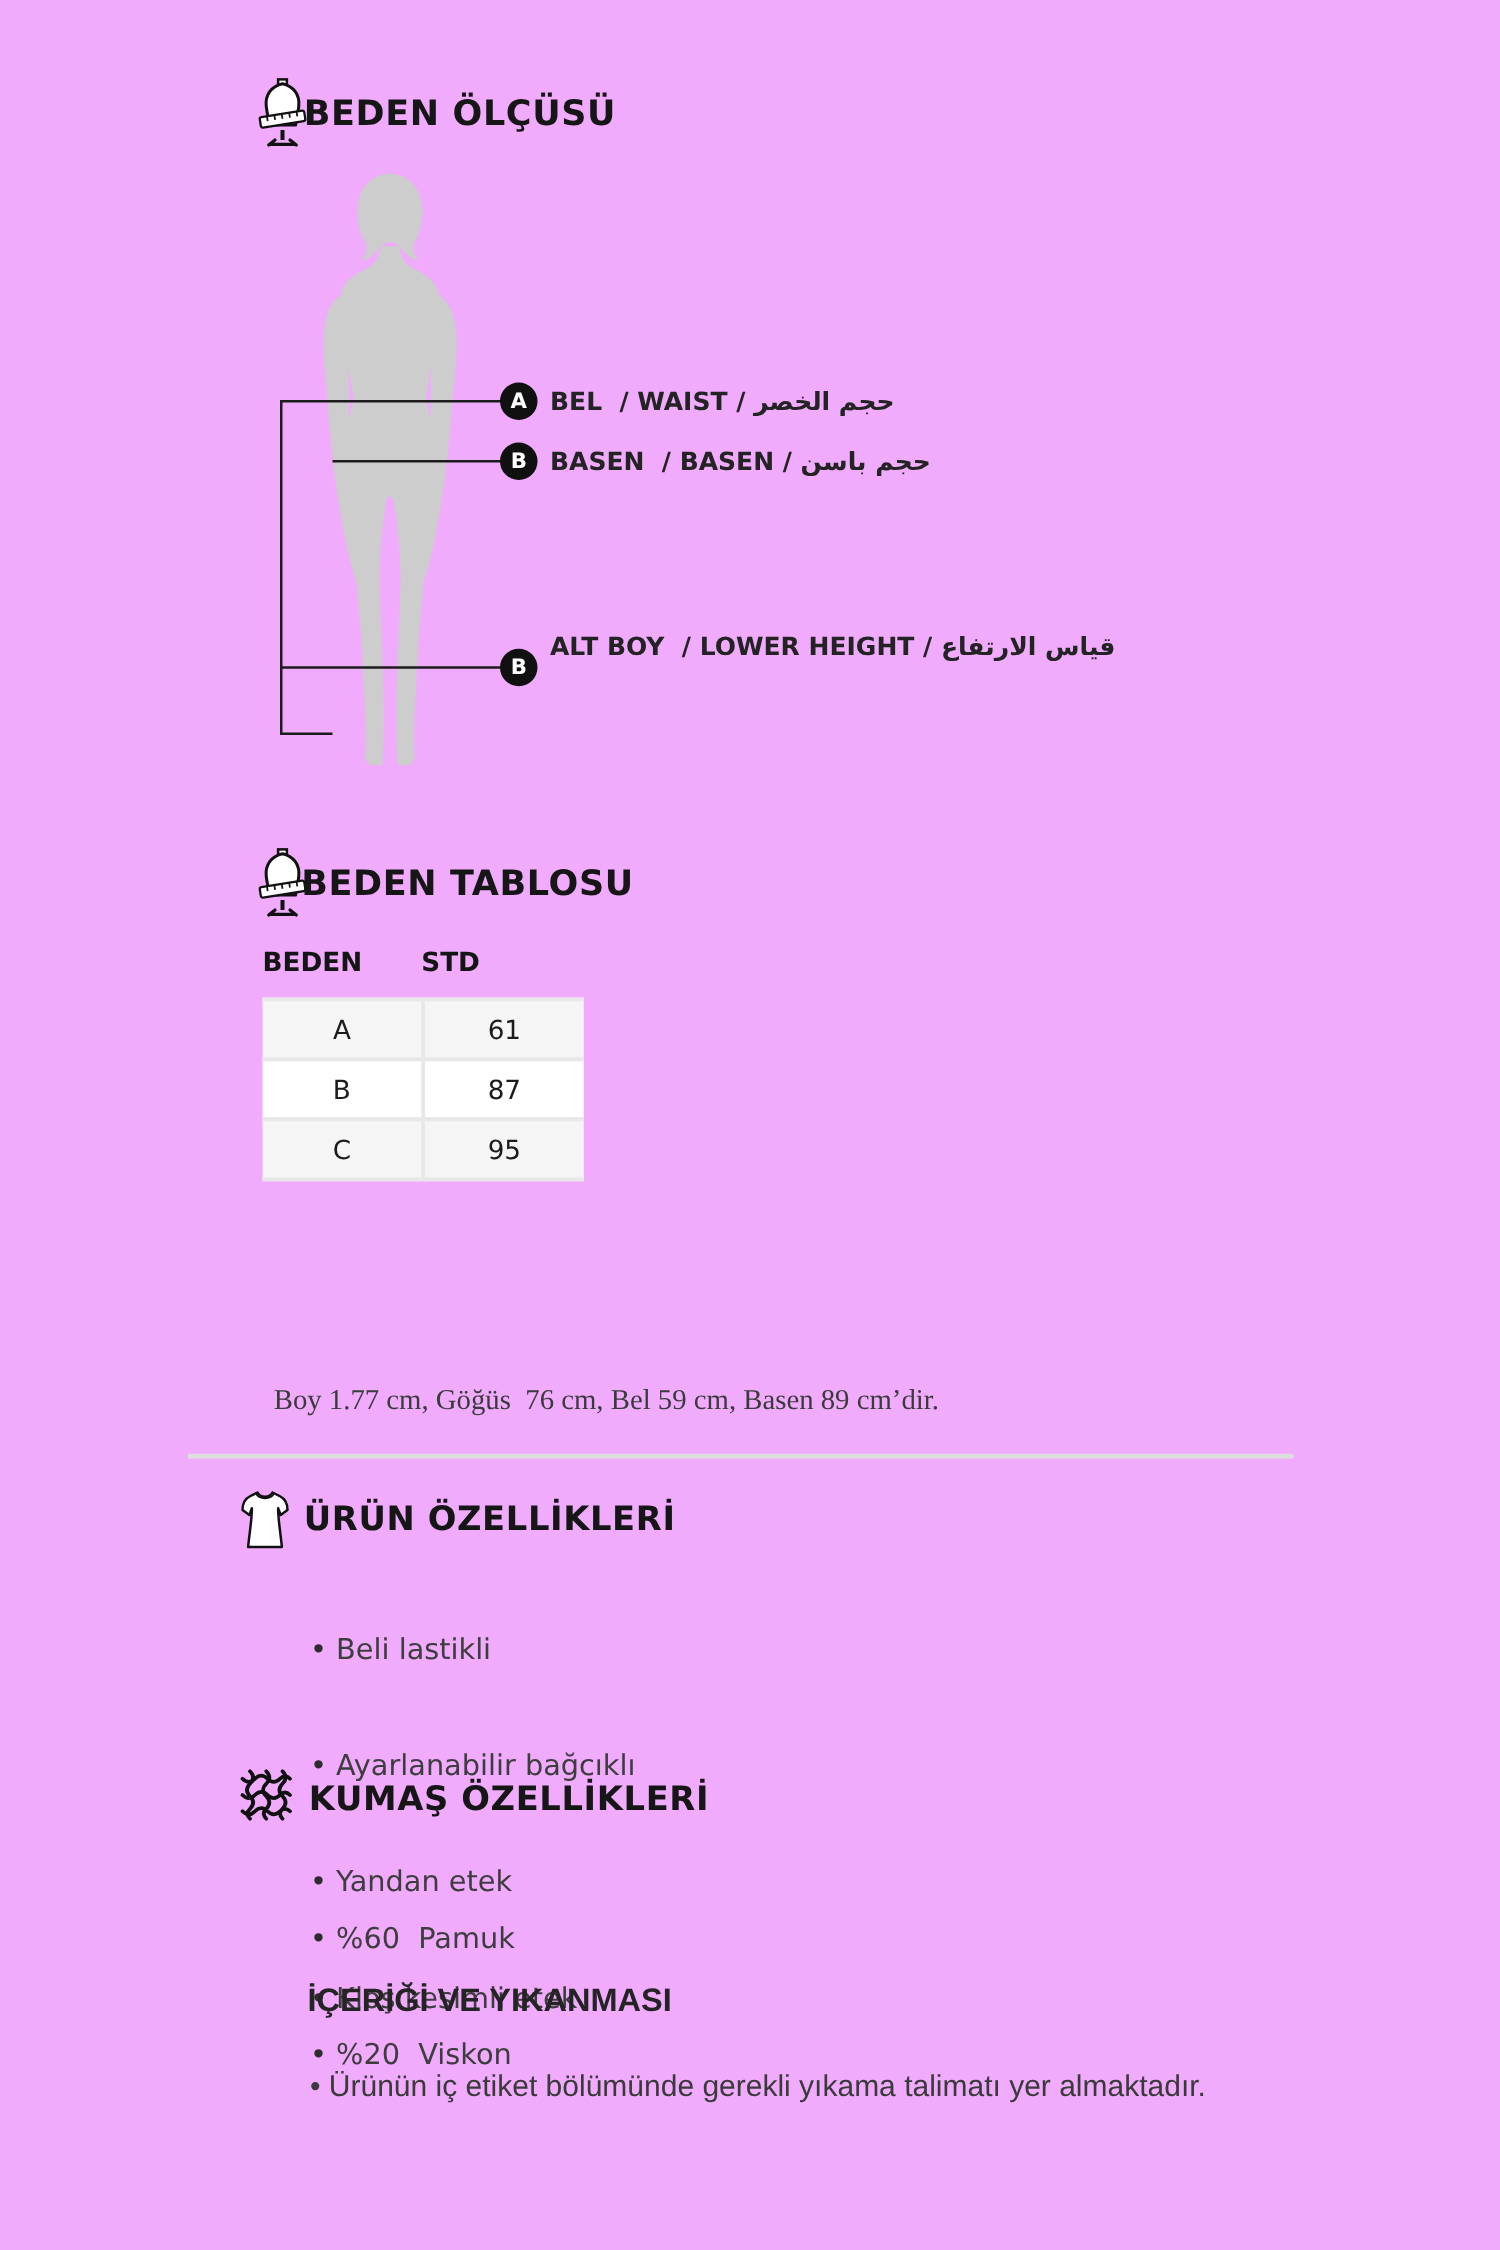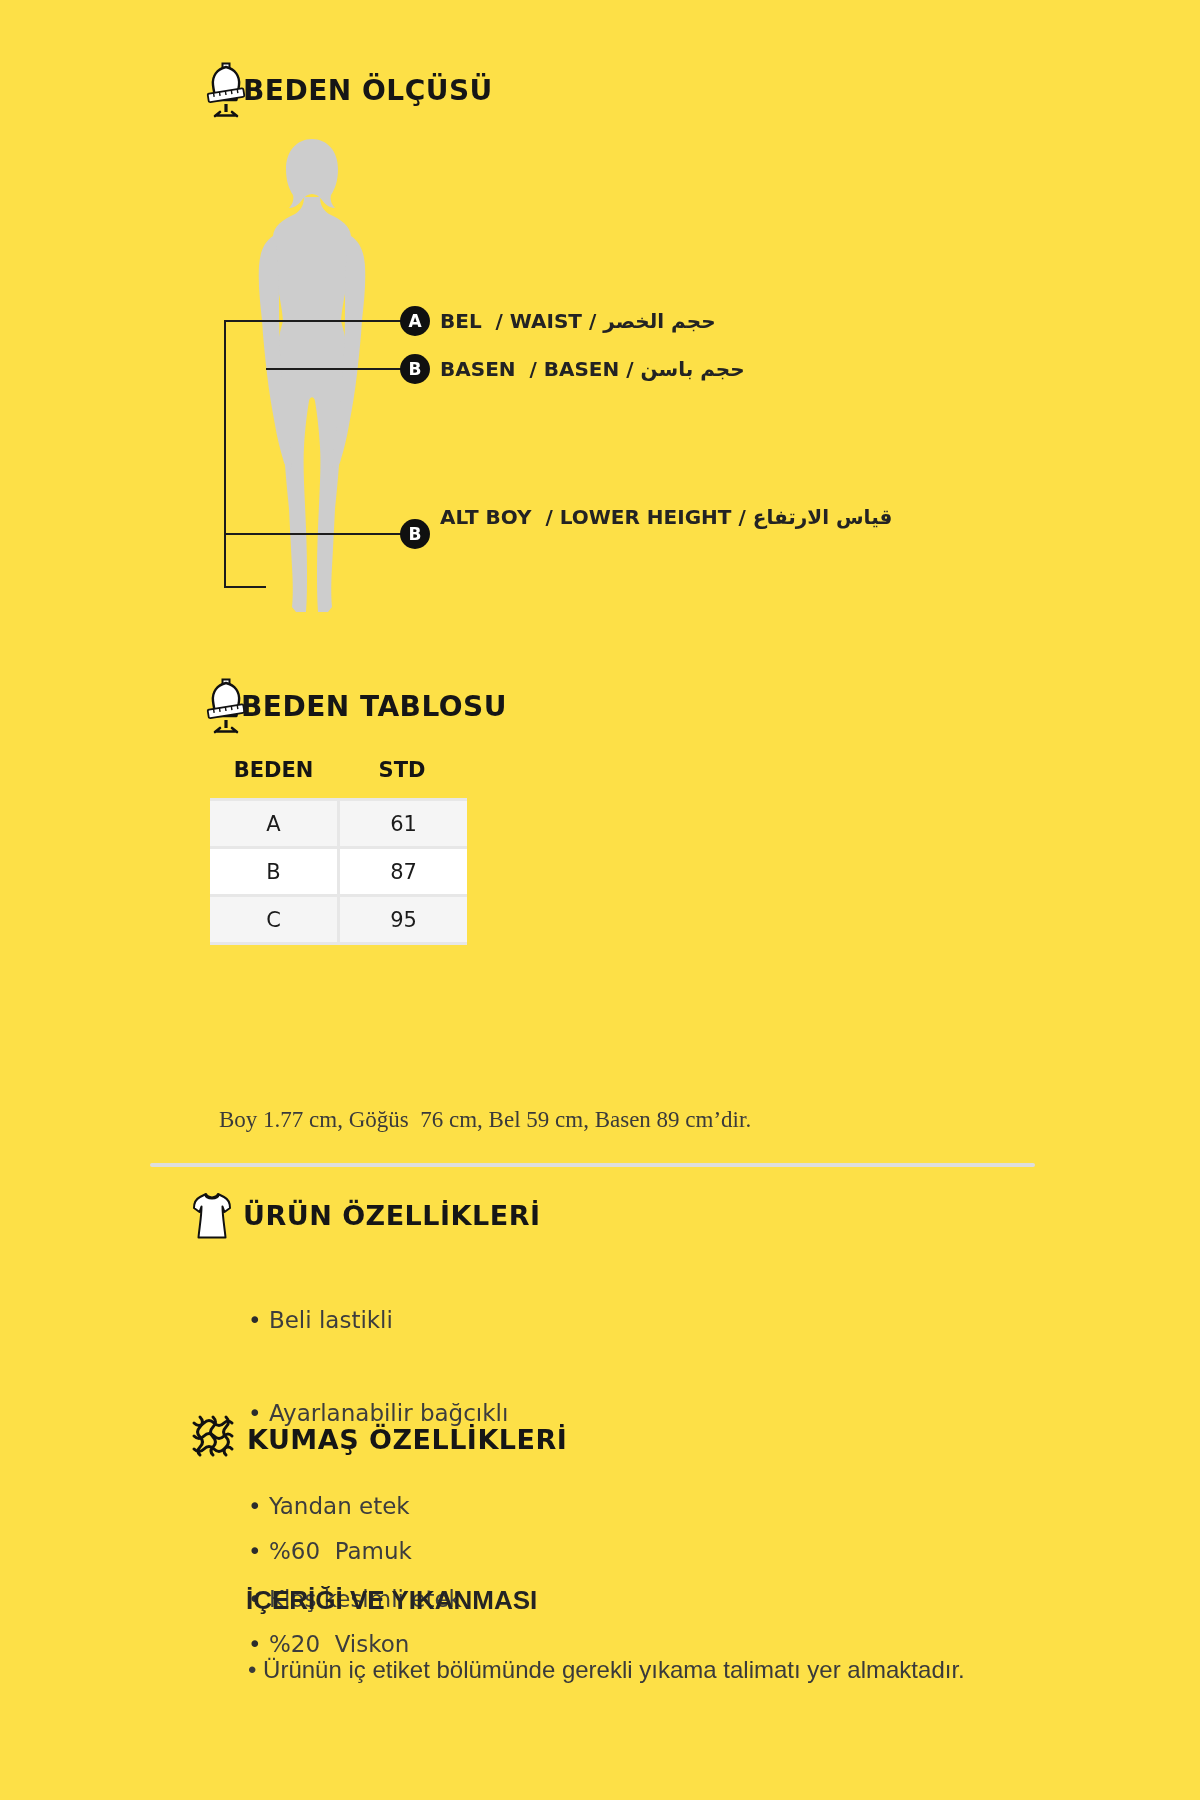--- a/index.html
+++ b/index.html
@@ -1,35 +1,35 @@
 <!DOCTYPE html>
 <html><head>
 <meta charset="utf-8">
 <style>
   html,body{margin:0;padding:0;background:#ffffff;}
-  .page{position:relative;width:1200px;height:1800px;background:#fde047;overflow:hidden;
+  .page{position:relative;width:1200px;height:1800px;background:#f0abfc;overflow:hidden;
         font-family:"DejaVu Sans","Liberation Sans",sans-serif;color:#1f1f1f;}
   .abs{position:absolute;}
 
   
   .sec-title{font-weight:bold;font-size:28px;letter-spacing:.5px;color:#161616;white-space:pre;}
   .icon svg{display:block;}
 
   
   .sil{fill:#cdcdcd;}
   .mline{background:#1c1c1c;height:2px;}
   .vline{background:#1c1c1c;width:2px;}
   .mcircle{width:30px;height:30px;border-radius:50%;background:#101010;color:#fff;
            display:flex;align-items:center;justify-content:center;
            font-size:17px;font-weight:bold;}
   .mlabel{font-size:20px;font-weight:700;color:#232323;white-space:pre;line-height:30px;}
 
   
   .thead{display:flex;width:257px;font-weight:bold;font-size:21px;color:#151515;}
-  .thead span{display:block;text-align:center;}
+  .thead span{display:block;text-align:left;}
   .thead .c1{width:127px;}
   .thead .c2{width:130px;}
   .trow{display:flex;width:257px;height:45px;border-top:3px solid #e7e7e7;font-size:21px;color:#1b1b1b;}
   .trow:last-of-type{border-bottom:3px solid #e7e7e7;}
   .trow span{display:flex;align-items:center;justify-content:center;width:127px;}
   .trow .vdiv{width:3px;background:#e7e7e7;}
   .row-shade{background:#f5f5f5;}
   .row-plain{background:#ffffff;}
 
   

